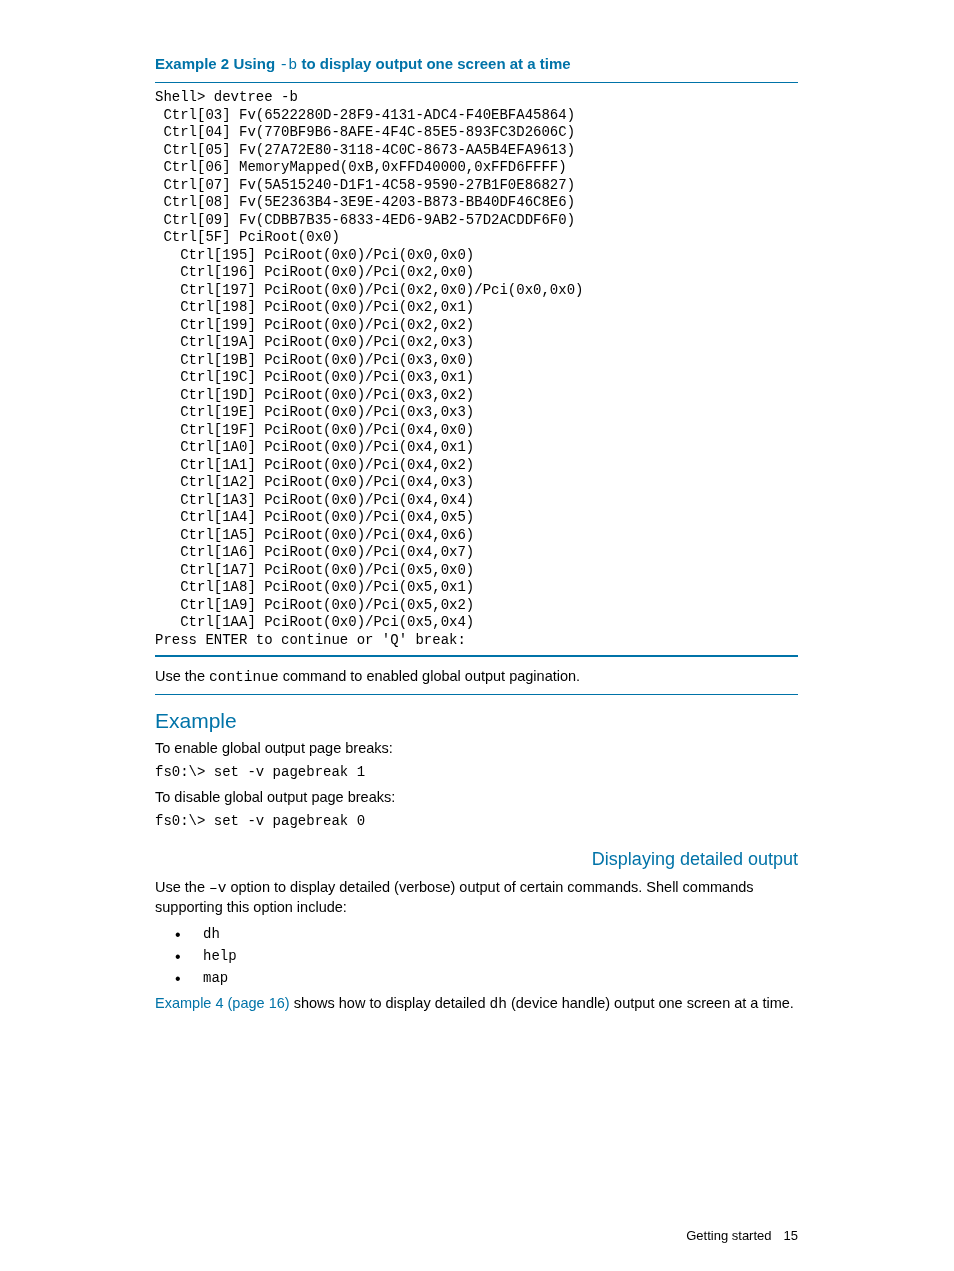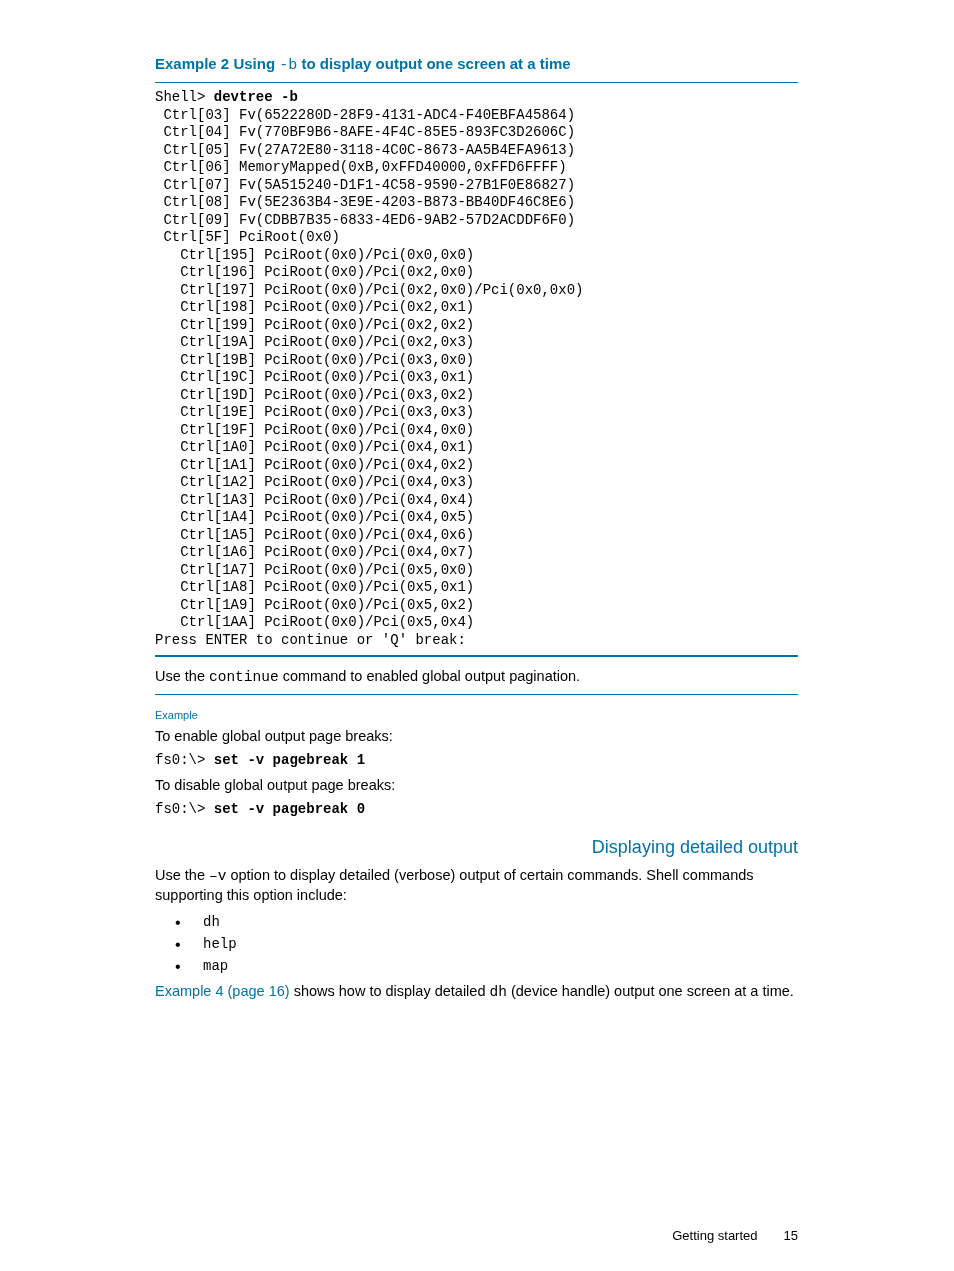--- a/index.html
+++ b/index.html
@@ -34,39 +34,39 @@
     border-top: 1px solid #0073a8;
     margin: 0 0 0 70px;
   }
   .codeblock {
     font-family: "Courier New", monospace;
     white-space: pre;
     font-size: 14px;
     line-height: 1.25;
     margin: 6px 0 6px 70px;
   }
-  .codeblock .bold { font-weight: bold; }
+  .codeblock .bold { font-weight: normal; }
   .body-text {
     margin: 14px 0 14px 70px;
     line-height: 1.35;
   }
   .body-text-tight {
     margin: 6px 0 6px 70px;
     line-height: 1.35;
   }
   .monotext {
     font-family: "Courier New", monospace;
   }
   .link {
     color: #0073a8;
     text-decoration: none;
   }
   .example-sub {
     color: #0073a8;
-    font-size: 11px;
+    font-size: 21px;
     margin: 14px 0 6px 70px;
   }
   .section-heading {
     color: #0073a8;
     font-size: 18px;
     margin: 18px 0 8px 0;
     text-align: right;
   }
   ul.bullets {
     margin: 8px 0 8px 90px;
@@ -88,21 +88,21 @@
     color: #000;
     font-family: Arial, sans-serif;
     font-size: 16px;
   }
   .footer {
     position: absolute;
     bottom: 28px;
     right: 70px;
     font-size: 13px;
   }
-  .footer .pg { margin-left: 26px; }
+  .footer .pg { margin-left: 12px; }
 </style>
 </head>
 <body>
 
 <div class="page">
 
   <div class="example-heading">
     <span>Example 2 Using </span><span class="mono">-b</span><span> to display output one screen at a time</span>
   </div>
   <hr class="rule">

